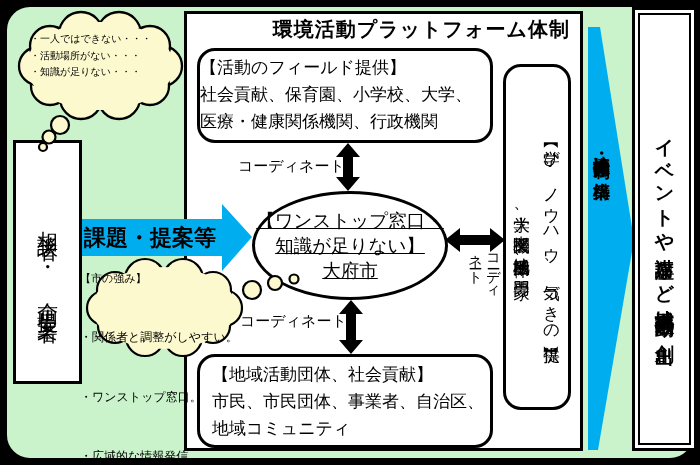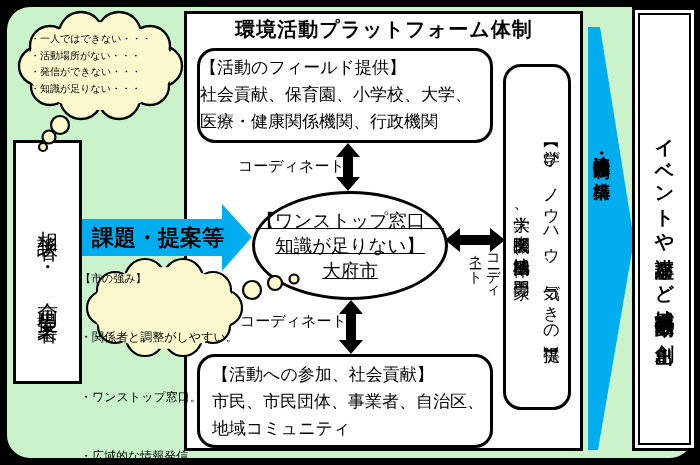--- a/index.html
+++ b/index.html
@@ -4,21 +4,21 @@
 <style>
   html,body{margin:0;padding:0;background:#000;}
   .canvas{position:relative;width:700px;height:465px;background:#000;overflow:hidden;
           font-family:"Liberation Sans","DejaVu Sans",sans-serif;color:#000;}
   .abs{position:absolute;}
   .green-bg{left:2px;top:2px;width:696px;height:461px;background:#CBF3CB;
             border:5px solid #000;border-radius:28px;box-sizing:border-box;z-index:0;}
   
   .center-box{left:184px;top:11px;width:399px;height:440px;background:#fff;
               border:3px solid #000;box-sizing:border-box;z-index:2;}
-  .main-title{left:198px;top:16px;width:372px;text-align:center;font-weight:bold;
+  .main-title{left:198px;top:16px;width:372px;text-align:right;font-weight:bold;
               font-size:20px;letter-spacing:1px;z-index:3;}
   .round-box{background:#fff;border:3px solid #000;border-radius:18px;box-sizing:border-box;z-index:3;}
   .field-box{left:197px;top:48px;width:296px;height:95px;padding:3px 0 0 0;}
   .field-box div{font-size:17px;line-height:27px;white-space:nowrap;}
   .part-box{left:197px;top:354px;width:296px;height:94px;padding:4px 0 0 12px;}
   .part-box div{font-size:17px;line-height:27px;white-space:nowrap;}
   .learn-box{left:503px;top:64px;width:68px;height:346px;display:flex;
              align-items:center;justify-content:center;}
   .learn-inner{writing-mode:vertical-rl;height:330px;}
   .learn-inner div{line-height:30px;font-size:16.5px;letter-spacing:1px;height:330px;text-align:center;}
@@ -29,21 +29,21 @@
   .coord-label{font-size:15px;white-space:nowrap;z-index:3;}
   .coord-vert{left:467px;top:245px;height:62px;writing-mode:vertical-rl;font-size:14px;
               line-height:18px;z-index:3;}
   .arrow-svg{z-index:3;}
   
   .left-box{left:13px;top:140px;width:69px;height:244px;background:#fff;border:3px solid #000;
             box-sizing:border-box;z-index:5;display:flex;align-items:center;justify-content:center;}
   .left-box span{writing-mode:vertical-rl;font-size:21px;letter-spacing:5px;}
   .blue-arrow{left:76px;top:204px;width:176px;height:67px;background:#00AEEF;z-index:4;
               clip-path:polygon(0 15px,146px 15px,146px 0,176px 33px,146px 67px,146px 52px,0 52px);}
-  .blue-arrow span{position:absolute;left:12px;top:15px;width:140px;height:37px;display:flex;
+  .blue-arrow span{position:absolute;left:4px;top:15px;width:140px;height:37px;display:flex;
                    align-items:center;justify-content:center;font-size:22px;font-weight:bold;}
   
   .cloud-svg{z-index:6;}
   .cloud-text{z-index:7;}
   .cloud1-text{left:30px;top:31px;width:152px;}
   .cloud1-text div{font-size:10px;line-height:16.5px;white-space:nowrap;}
   .cloud2-text{left:80px;top:269px;width:164px;}
   .cloud2-text .c2-head{font-size:11px;line-height:19px;}
   .cloud2-text .c2-line{font-size:12px;line-height:19.5px;white-space:nowrap;margin-top:40px;}
   
@@ -78,21 +78,21 @@
   </div>
 
   <div class="abs round-box learn-box">
     <div class="learn-inner">
       <div>【学び、ノウハウ、気づきの提供】</div>
       <div>大学、支援機関、地域活動団体、専門家</div>
     </div>
   </div>
 
   <div class="abs round-box part-box">
-    <div>【活動への参加、社会貢献】</div>
+    <div>【地域活動団体、社会貢献】</div>
     <div>市民、市民団体、事業者、自治区、</div>
     <div>地域コミュニティ</div>
   </div>
 
   <div class="abs ellipse">
     <div>【ワンストップ窓口・</div>
     <div>知識が足りない】</div>
     <div>大府市</div>
   </div>
 
@@ -140,21 +140,20 @@
     <ellipse cx="90" cy="60" rx="74" ry="44" fill="#FCF9CE"></ellipse>
     <g fill="#FCF9CE" stroke="#000" stroke-width="2.2">
       <circle cx="50" cy="119" r="9"></circle>
         <circle cx="39" cy="131" r="6.5"></circle>
         <circle cx="33" cy="141" r="4"></circle>
     </g>
   </svg>
   <div class="abs cloud-text cloud1-text">
     <div>・一人ではできない・・・</div>
     <div>・活動場所がない・・・</div>
-    <div>・発信ができない・・・</div>
     <div>・知識が足りない・・・</div>
   </div>
 
   <svg class="abs cloud-svg" style="left:76px;top:256px" width="230" height="110" viewBox="0 0 230 110">
     <g fill="#FCF9CE" stroke="#000" stroke-width="2.2">
       <circle cx="148" cy="52" r="18"></circle>
         <circle cx="137" cy="70" r="17"></circle>
       <circle cx="107" cy="81" r="19"></circle>
         <circle cx="69" cy="81" r="19"></circle>
       <circle cx="39" cy="70" r="17"></circle>

